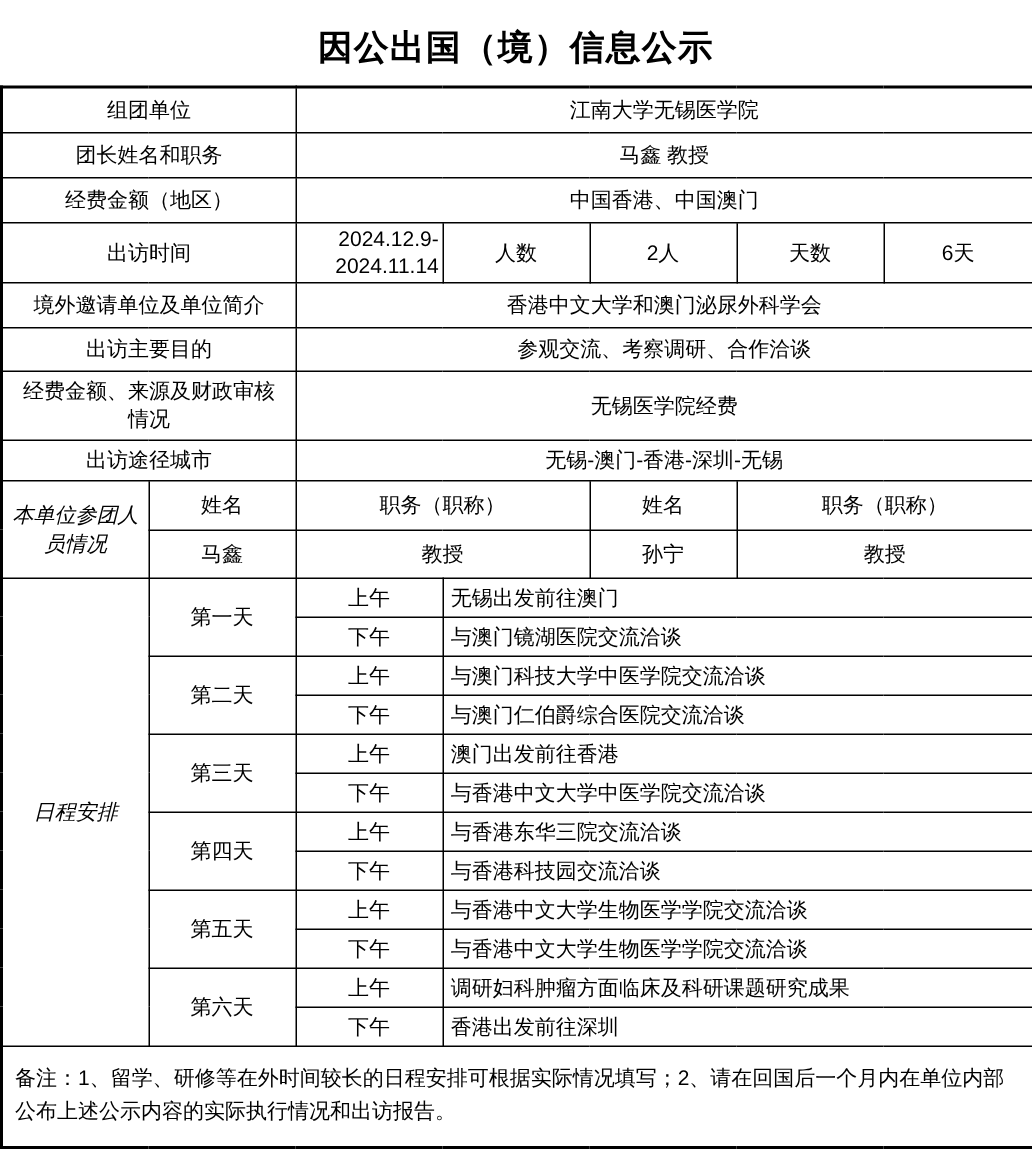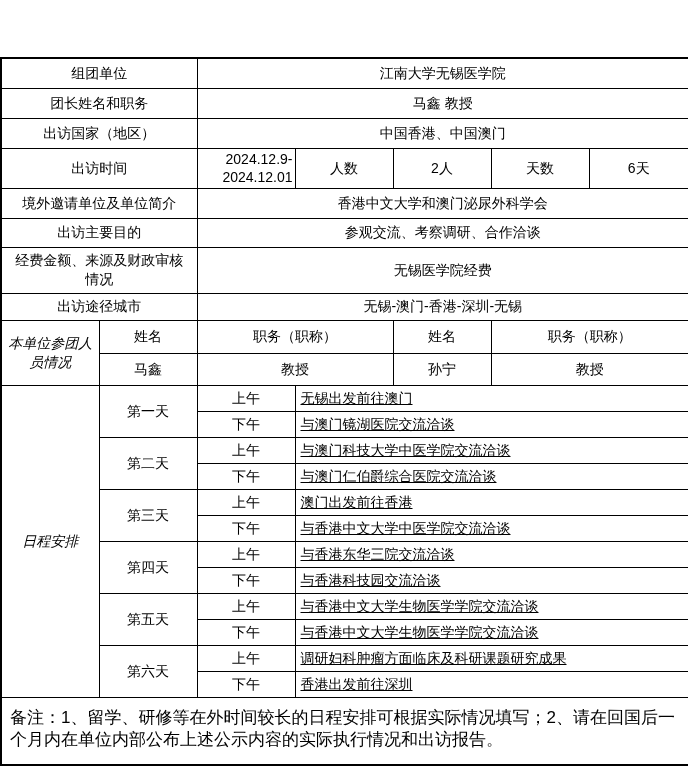--- a/index.html
+++ b/index.html
@@ -46,35 +46,35 @@
     vertical-align: middle;
     padding: 1px 2px;
     overflow: hidden;
     word-break: break-all;
   }
   td.label { padding: 1px 11px; }
   td.narrow-label { padding: 1px 3px; font-style: italic; }
   td.content-left {
     text-align: left;
     padding-left: 5px;
-    text-decoration: underline;
   }
   td.note-cell {
     text-align: left;
     vertical-align: top;
     padding: 9px 8px 4px 8px;
     line-height: 22px;
-    font-size: 17px;
+    font-size: 14px;
   }
   .date-line { display: block; text-align: right; line-height: 18px; }
 </style>
 </head>
 <body>
 
 <div class="page">
+  <div class="title">因公出国（境）信息公示</div>
 
   <table class="notice">
     <colgroup>
       <col style="width:98px">
         <col style="width:98px">
         <col style="width:98px">
       <col style="width:98px">
         <col style="width:98px">
         <col style="width:98px">
       <col style="width:100px">
@@ -83,29 +83,29 @@
 
       <tr style="height:30px">
         <td colspan="2" class="label">组团单位</td>
         <td colspan="5">江南大学无锡医学院</td>
       </tr>
       <tr style="height:30px">
         <td colspan="2" class="label">团长姓名和职务</td>
         <td colspan="5">马鑫 教授</td>
       </tr>
       <tr style="height:30px">
-        <td colspan="2" class="label">出访国家（地区）</td>
+        <td colspan="2" class="label">经费金额（地区）</td>
         <td colspan="5">中国香港、中国澳门</td>
       </tr>
 
       <tr style="height:40px">
         <td colspan="2" class="label">出访时间</td>
         <td>
           <span class="date-line">2024.12.9-</span>
-          <span class="date-line">2024.12.01</span>
+          <span class="date-line">2024.11.14</span>
         </td>
         <td>人数</td>
         <td>2人</td>
         <td>天数</td>
         <td>6天</td>
       </tr>
 
       <tr style="height:30px">
         <td colspan="2" class="label">境外邀请单位及单位简介</td>
         <td colspan="5">香港中文大学和澳门泌尿外科学会</td>

